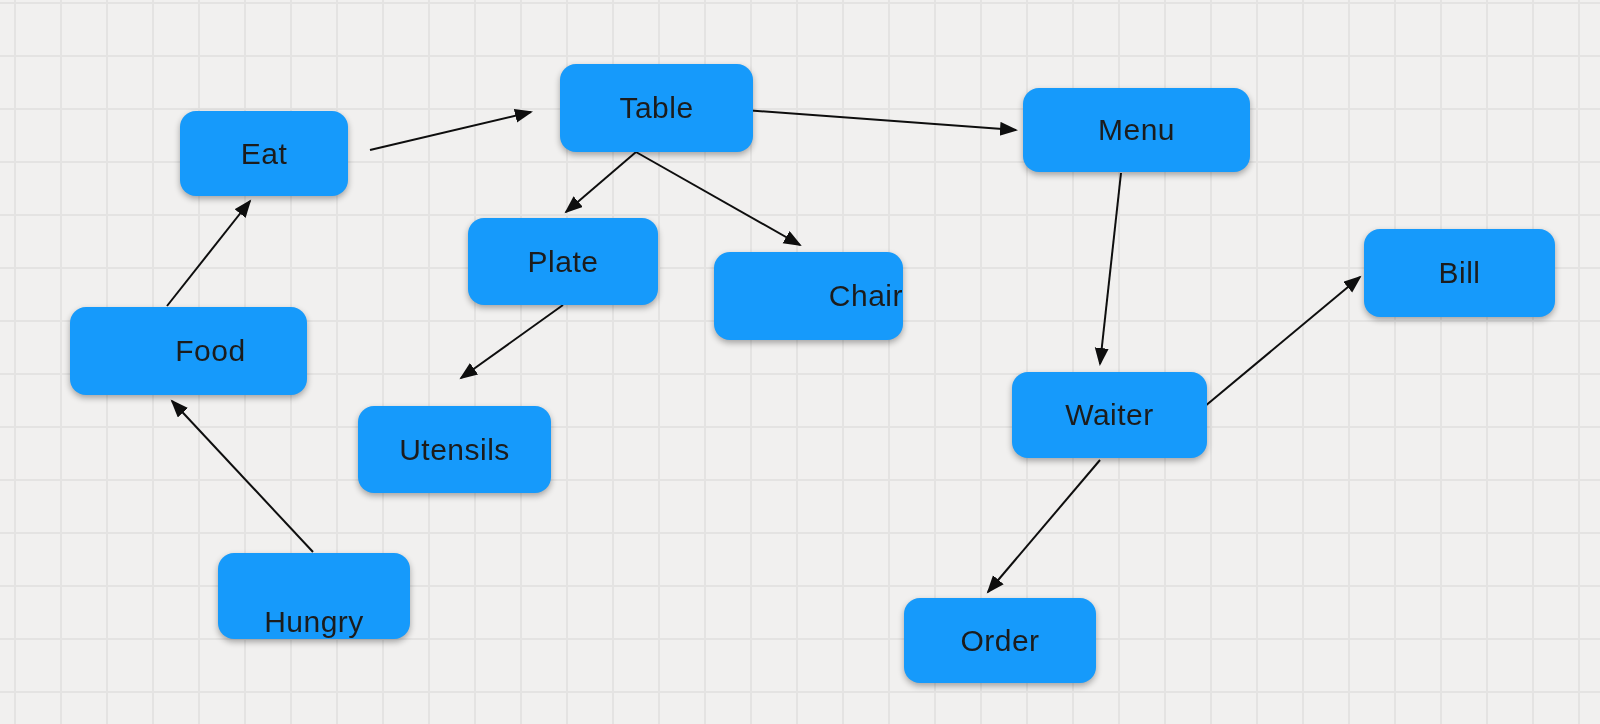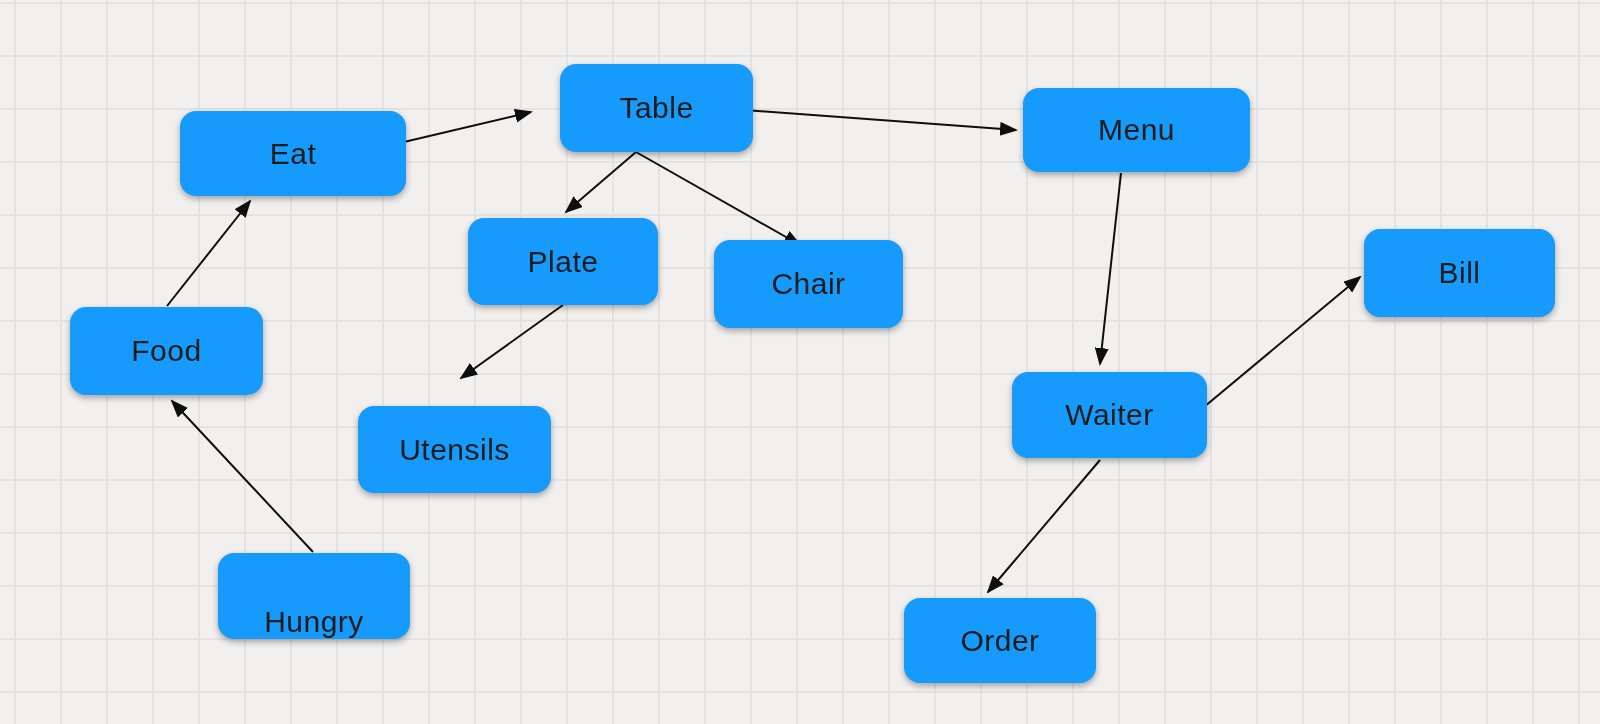--- a/index.html
+++ b/index.html
@@ -66,39 +66,39 @@
         <line x1="636" y1="152" x2="800" y2="245" marker-end="url(#arrowhead)"></line>
         <line x1="1121" y1="173" x2="1100" y2="364" marker-end="url(#arrowhead)"></line>
         <line x1="563" y1="305" x2="461" y2="378" marker-end="url(#arrowhead)"></line>
         <line x1="167" y1="306" x2="250" y2="201" marker-end="url(#arrowhead)"></line>
         <line x1="313" y1="552" x2="172" y2="401" marker-end="url(#arrowhead)"></line>
         <line x1="1198" y1="412" x2="1360" y2="277" marker-end="url(#arrowhead)"></line>
         <line x1="1100" y1="460" x2="988" y2="592" marker-end="url(#arrowhead)"></line>
       </g>
   </svg>
   <div id="node-layer">
-      <div class="node" style="left: 180px; top: 111px; width: 226px; height: 85px; background: rgb(22, 154, 251);">
+      <div class="node" style="left: 180px; top: 111px; width: 168px; height: 85px; background: rgb(22, 154, 251);">
         <span class="label">Eat</span>
       </div>
       <div class="node" style="left: 538px; top: 64px; width: 193px; height: 88px; background: rgb(22, 154, 251); margin-left: 22px;">
         <span class="label">Table</span>
       </div>
       <div class="node" style="left: 1023px; top: 88px; width: 227px; height: 84px; background: rgb(22, 154, 251);">
         <span class="label">Menu</span>
       </div>
       <div class="node" style="left: 468px; top: 218px; width: 190px; height: 87px; background: rgb(22, 154, 251);">
         <span class="label">Plate</span>
       </div>
-      <div class="node" style="left: 714px; top: 240px; width: 189px; height: 88px; background: rgb(22, 154, 251);">
+      <div class="node" style="left: 714px; top: 252px; width: 189px; height: 88px; background: rgb(22, 154, 251); justify-content: flex-end;">
         <span class="label">Chair</span>
       </div>
       <div class="node" style="left: 1364px; top: 229px; width: 191px; height: 88px; background: rgb(22, 154, 251);">
         <span class="label">Bill</span>
       </div>
-      <div class="node" style="left: 70px; top: 307px; width: 193px; height: 88px; background: rgb(22, 154, 251);">
+      <div class="node" style="left: 70px; top: 307px; width: 193px; height: 88px; background: rgb(22, 154, 251); padding-left: 44px;">
         <span class="label">Food</span>
       </div>
       <div class="node" style="left: 358px; top: 386px; width: 193px; height: 87px; background: rgb(22, 154, 251); margin-top: 20px;">
         <span class="label">Utensils</span>
       </div>
       <div class="node" style="left: 1002px; top: 372px; width: 195px; height: 86px; background: rgb(22, 154, 251); margin-left: 10px;">
         <span class="label">Waiter</span>
       </div>
       <div class="node" style="left: 218px; top: 553px; width: 192px; height: 86px; background: rgb(22, 154, 251); align-items: flex-end;">
         <span class="label">Hungry</span>

